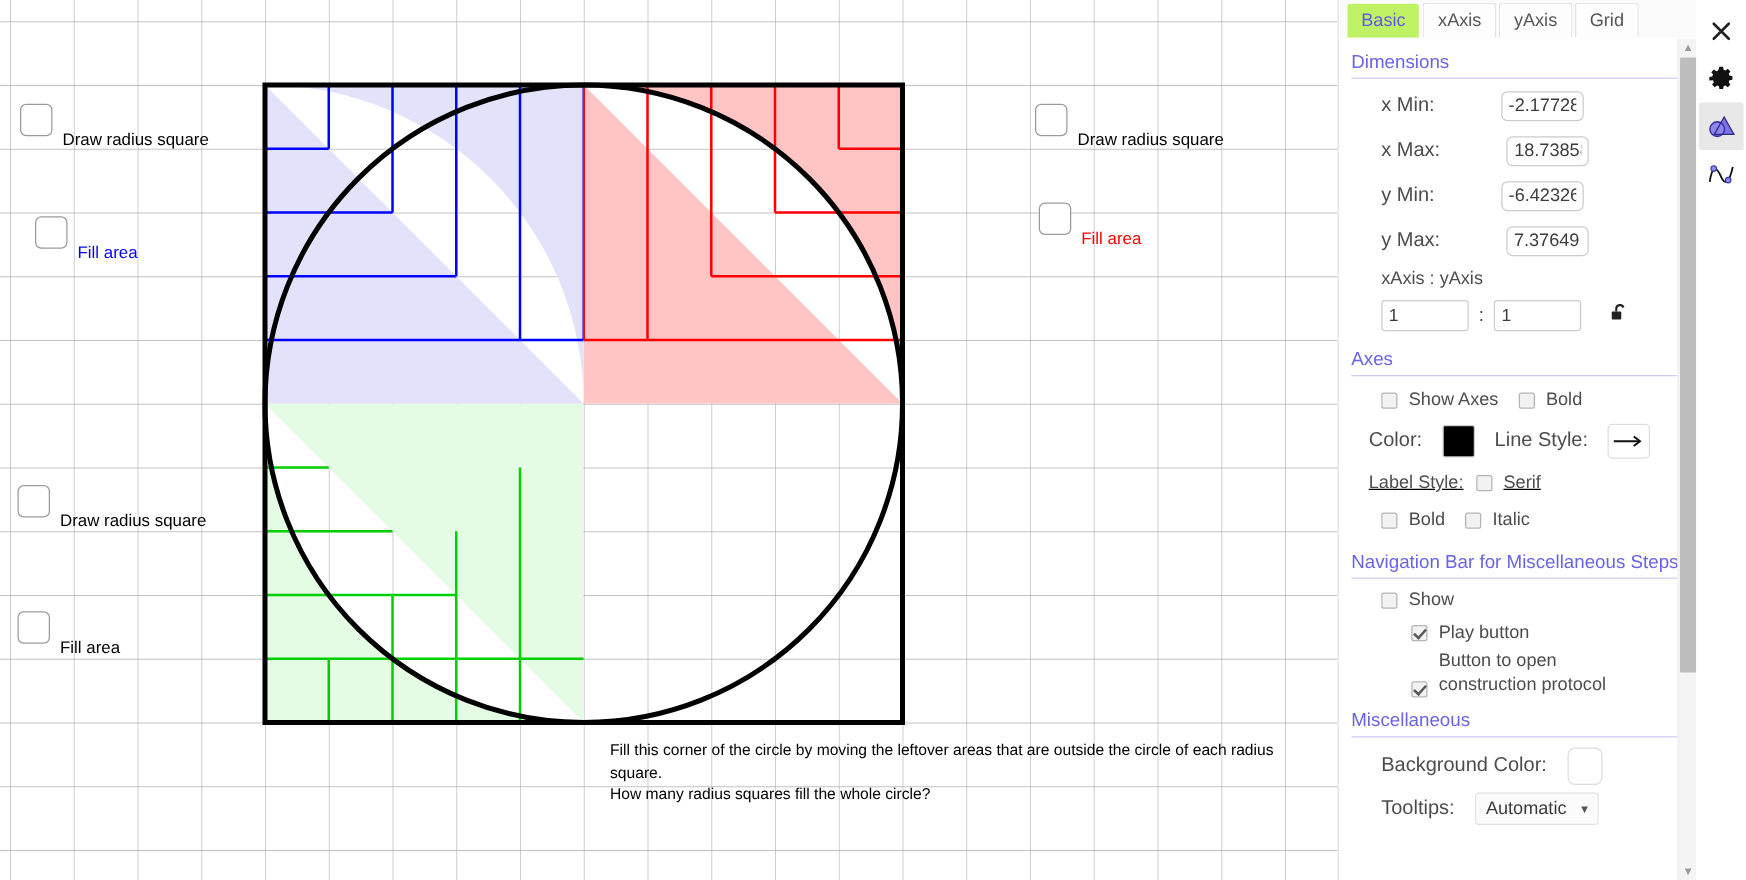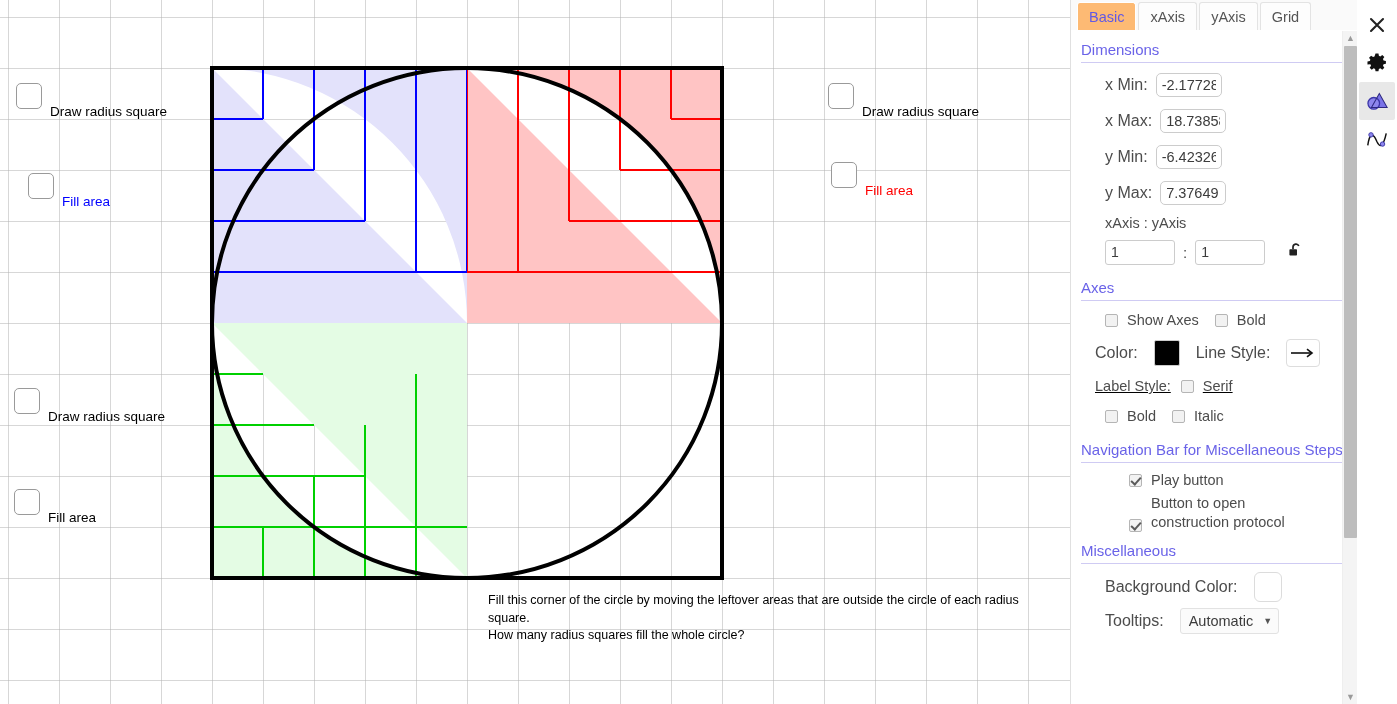--- a/index.html
+++ b/index.html
@@ -82,21 +82,21 @@
     color: #555555;
     background: #fdfdfd;
     border: 1px solid #e3e3e3;
     border-bottom: none;
     border-radius: 3px 3px 0 0;
     margin-right: 2px;
     cursor: pointer;
   }
   .tab.active {
     color: #6159e5;
-    background: #fdba74;
+    background: #bef264;
     border-color: #ffffff;
   }
 
   #scrollarea {
     position: absolute;
     left: 0; top: 31px;
     width: 287px; height: 673px;
     padding: 0 10px 0 10px;
     overflow: hidden;
   }
@@ -128,21 +128,21 @@
     border: 1px solid #cccccc;
     border-radius: 5px;
     height: 24px;
     padding: 0 5px;
     font-size: 14.5px;
     color: #3c3c3c;
     font-family: "Liberation Sans", sans-serif;
     background: #ffffff;
     outline: none;
   }
-  .txtin.w-num { width: 66px; }
+  .txtin.w-num { width: 66px; margin-left: 45px; }
 
   .ratio-label {
     padding-left: 24px;
     font-size: 14.5px;
     color: #4c4c4c;
     line-height: 24px;
   }
   .ratio-row {
     display: flex; align-items: center;
     padding-left: 24px;
@@ -465,20 +465,24 @@
         <div class="chk-row" style="height:30px;">
           <span class="chk"></span>
           <span class="chk-text">Bold</span>
           <span class="chk" style="margin-left:16px;"></span>
           <span class="chk-text">Italic</span>
         </div>
 
         <div class="section-title" style="padding-left:0;">Navigation Bar for Miscellaneous Steps</div>
         <div class="section-rule"></div>
 
+        <div class="chk-row" style="height:24px;">
+          <span class="chk"></span>
+          <span class="chk-text">Show</span>
+        </div>
         <div class="chk-row indent-1" style="height:22px;">
           <span class="chk checked"></span>
           <span class="chk-text">Play button</span>
         </div>
         <div class="chk-row indent-1" style="align-items:flex-end;height:auto;padding-top:1px;">
           <span class="chk checked" style="margin-top:3px;"></span>
           <span class="chk-text" style="margin-left:9px;display:block;max-width:170px;line-height:19px;">Button to open construction protocol</span>
         </div>
 
         <div class="section-title">Miscellaneous</div>

